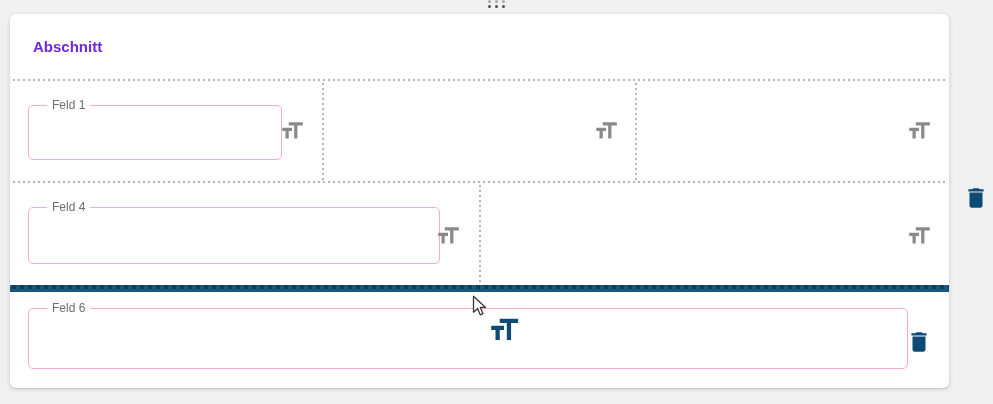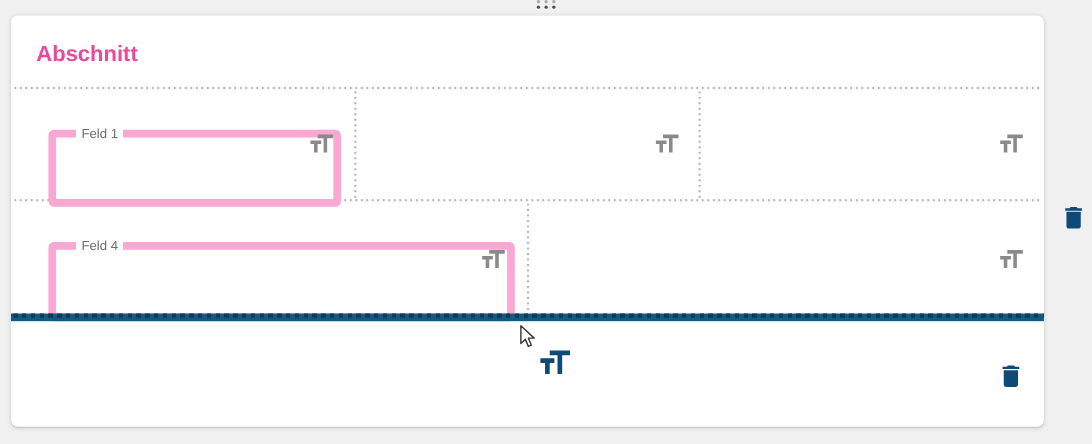--- a/index.html
+++ b/index.html
@@ -15,21 +15,21 @@
   
   .card {
     position:absolute; left:10px; top:14px;
     width:939px; height:374px;
     background:#ffffff;
     border-radius:6px;
     box-shadow:0 1px 4px rgba(0,0,0,.16), 0 1px 1px rgba(0,0,0,.08);
   }
   .section-title {
     position:absolute; left:23px; top:24px;
-    font-size:20px; font-weight:700; color:#ec4899;
+    font-size:15px; font-weight:700; color:#6d28d9;
   }
 
   
   .drag-handle { position:absolute; left:488px; top:0; width:18px; height:10px; cursor:grab; }
   .drag-handle .dot { position:absolute; width:3px; height:3px; border-radius:50%; background:#4f4f4f; }
   .drag-handle .r1 { top:0; background:#a9a9a9; }
   .drag-handle .r2 { top:5px; }
   .drag-handle .c1 { left:0; } .drag-handle .c2 { left:7px; } .drag-handle .c3 { left:14px; }
 
   
@@ -44,22 +44,22 @@
     background-size:2px 5px; background-repeat:repeat-y;
   }
   .h1 { left:3px; right:4px; top:65px; }
   .h2 { left:3px; right:4px; top:167px; }
   .v1 { left:312px; top:69px; height:97px; }
   .v2 { left:625px; top:69px; height:97px; }
   .v3 { left:469px; top:171px; height:98px; }
 
   
   fieldset.field {
-    position:absolute; margin:16px; padding:0 8px;
-    border:7px solid #f9a8d4; border-radius:5px;
+    position:absolute; margin:0; padding:0 8px;
+    border:1px solid #f9a8d4; border-radius:5px;
     background:transparent;
   }
   fieldset.field legend {
     font-size:12px; color:#6e6e6e;
     margin-left:10px; padding:0 5px; line-height:13px;
   }
   fieldset.field input {
     width:100%; height:26px;
     border:none; outline:none; background:transparent;
     font-size:14px; color:#2b2b2b; padding:0; margin:0;
@@ -154,20 +154,24 @@
     </button>
 
     <button class="icon-btn tt5">
       <svg viewBox="0 0 24 24" width="26" height="26" fill="#8a8a8a">
           <path d="M9 4v3h5v12h3V7h5V4H9zm-6 8h3v7h3v-7h3V9H3v3z"></path>
         </svg>
     </button>
 
     <div class="drop-indicator"></div>
 
+    <fieldset class="field f6">
+      <legend>Feld 6</legend>
+      <input type="text" value="" style="">
+    </fieldset>
     <button class="icon-btn trash6">
       <svg viewBox="0 0 24 24" width="26" height="26" fill="#0d4a75">
           <path d="M6 19c0 1.1.9 2 2 2h8c1.1 0 2-.9 2-2V7H6v12zM19 4h-3.5l-1-1h-5l-1 1H5v2h14V4z"></path>
         </svg>
     </button>
 
   </div>
 
   <button class="section-trash">
     <svg viewBox="0 0 24 24" width="26" height="26" fill="#0d4a75">

